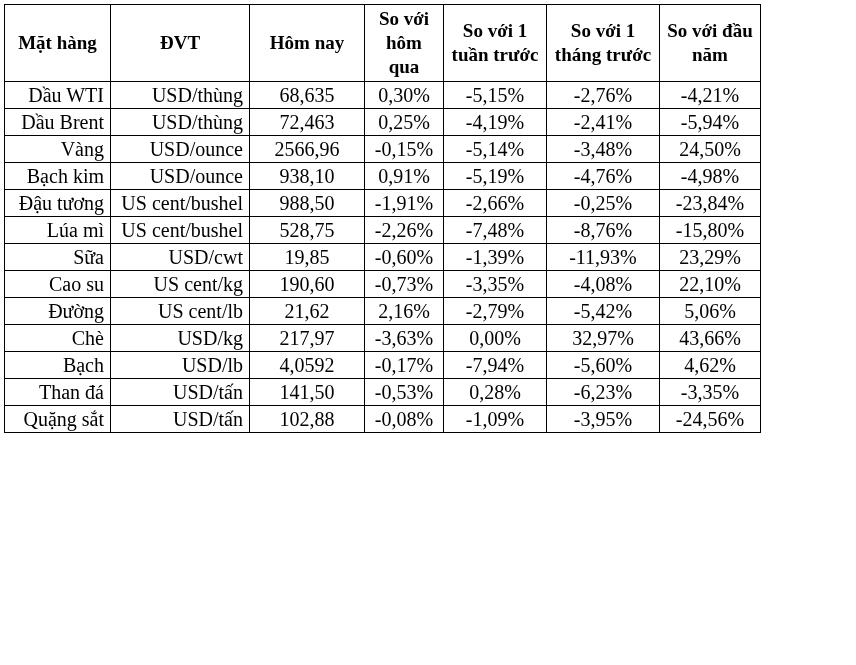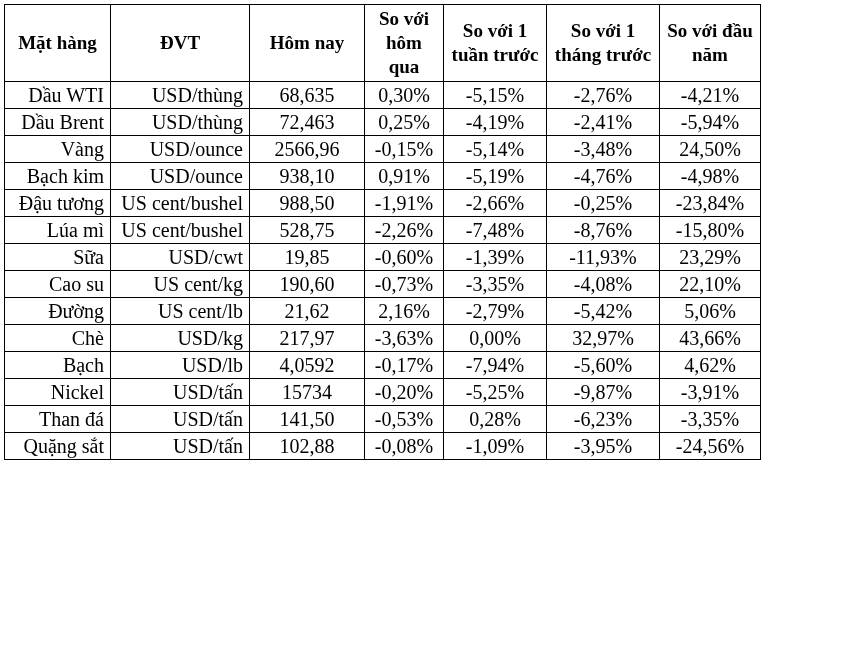--- a/index.html
+++ b/index.html
@@ -160,29 +160,20 @@
         <tr>
           <td class="name">Bạch</td>
           <td class="unit">USD/lb</td>
           <td>4,0592</td>
           <td>-0,17%</td>
           <td>-7,94%</td>
           <td>-5,60%</td>
           <td>4,62%</td>
         </tr>
         <tr>
-          <td class="name">Nickel</td>
-          <td class="unit">USD/tấn</td>
-          <td>15734</td>
-          <td>-0,20%</td>
-          <td>-5,25%</td>
-          <td>-9,87%</td>
-          <td>-3,91%</td>
-        </tr>
-        <tr>
           <td class="name">Than đá</td>
           <td class="unit">USD/tấn</td>
           <td>141,50</td>
           <td>-0,53%</td>
           <td>0,28%</td>
           <td>-6,23%</td>
           <td>-3,35%</td>
         </tr>
         <tr>
           <td class="name">Quặng sắt</td>

